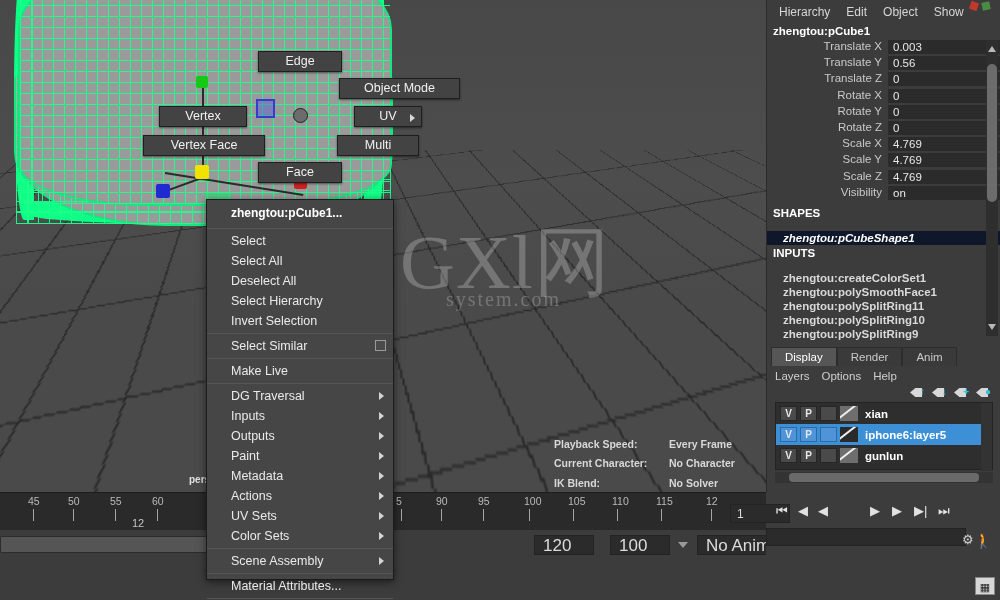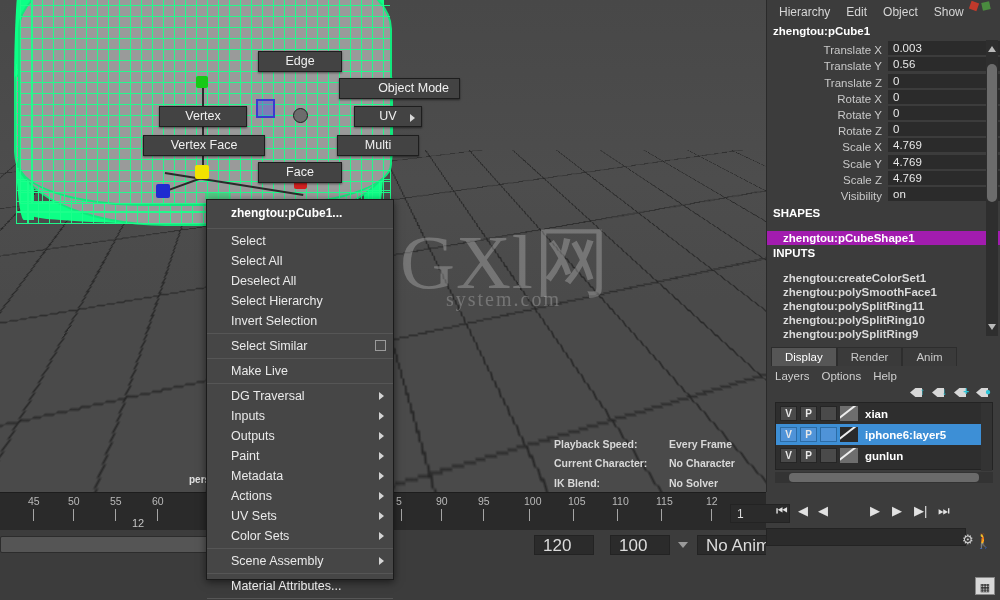--- a/index.html
+++ b/index.html
@@ -123,37 +123,37 @@
 
   
   #rightpanel {
     position:absolute; right:0; top:0; width:234px; height:492px;
     background:#3c3c3c; border-left:1px solid #2a2a2a;
   }
   .cb-menubar { display:flex; gap:16px; padding:5px 10px 4px 12px; }
   .cb-menubar span { color:#d6d6d6; font-size:12px; }
   .cb-objname { color:#ffffff; font-size:11.5px; font-weight:bold; padding:2px 0 3px 6px; }
   .cb-rows { position:relative; }
-  .cb-row { display:flex; height:16.2px; align-items:flex-end; }
+  .cb-row { display:flex; height:16.2px; align-items:flex-start; }
   .cb-label { flex:1; text-align:right; color:#c9c9c9; font-size:11.5px; padding-right:6px; }
   .cb-val {
     width:112px; background:#2b2b2b; color:#e8e8e8; font-size:11.5px;
     height:15px; line-height:15px; padding-left:5px; border-bottom:1px solid #3c3c3c;
   }
   .cb-scroll {
     position:absolute; right:2px; top:0; width:12px; height:296px; background:#2e2e2e;
   }
   .cb-thumb { position:absolute; left:1px; top:24px; width:10px; height:138px; background:#6c6c6c; border-radius:5px; }
   .cb-arrow { position:absolute; left:2px; width:0;height:0; border-left:4px solid transparent; border-right:4px solid transparent;}
   .cb-arrow.up { top:6px; border-bottom:6px solid #b9b9b9; }
   .cb-arrow.dn { bottom:6px; border-top:6px solid #b9b9b9; }
 
   .sect-hdr { color:#ffffff; font-size:11.5px; font-weight:bold; padding:2px 0 12px 6px; }
   .sect-item { color:#cfcfcf; font-size:11.5px; padding:1px 0 1px 16px; }
-  .sect-item.sel { background:#a21caf; color:#ffffff; font-weight:bold; }
+  .sect-item.sel { background:#0f172a; color:#ffffff; font-weight:bold;font-style:italic; }
   .sect-item.bold { font-weight:bold; color:#d9d9d9; }
 
   
   #layereditor { position:absolute; left:0; bottom:0; width:234px; height:145px; background:#3c3c3c; }
   .le-tabs { display:flex; padding-left:4px; }
   .le-tab {
     font-size:11.5px; color:#c9c9c9; padding:3px 13px 3px 13px; background:#3a3a3a;
     border:1px solid #2d2d2d; border-bottom:none;
   }
   .le-tab.active { background:#565656; color:#ffffff; }
@@ -242,21 +242,21 @@
     <div class="gizmo-handle" style="left:196px;top:76px;width:12px;height:12px;background:#16c916;"></div>
     <div class="gizmo-handle" style="left:195px;top:165px;width:14px;height:14px;background:#f2e200;"></div>
     <div class="gizmo-handle" style="left:156px;top:184px;width:14px;height:14px;background:#1f2bd0;"></div>
     <div class="gizmo-handle" style="left:294px;top:178px;width:13px;height:11px;background:#cf1f1f;"></div>
     <div style="position:absolute;left:256px;top:99px;width:19px;height:19px;border:2px solid #3a3ad0;background:rgba(90,90,220,.45);"></div>
     <div style="position:absolute;left:293px;top:108px;width:15px;height:15px;border:1.5px solid #222;border-radius:50%;background:#6c6c6c;"></div>
     <div style="position:absolute;left:205px;top:193px;width:26px;height:7px;background:rgba(40,230,120,.6);"></div>
 
     <div class="mm" style="left:258px;top:51px;width:84px;"><span>Edge</span></div>
 
-    <div class="mm" style="left:339px;top:78px;width:121px;text-align:right;"><span>Object Mode</span></div>
+    <div class="mm" style="left:339px;top:78px;width:121px;"><span>Object Mode</span></div>
 
     <div class="mm" style="left:159px;top:106px;width:88px;"><span>Vertex</span></div>
 
     <div class="mm" style="left:354px;top:106px;width:68px;"><span>UV</span><i class="arr"></i></div>
 
     <div class="mm" style="left:143px;top:135px;width:122px;"><span>Vertex Face</span></div>
 
     <div class="mm" style="left:337px;top:135px;width:82px;"><span>Multi</span></div>
 
     <div class="mm" style="left:258px;top:162px;width:84px;"><span>Face</span></div>

